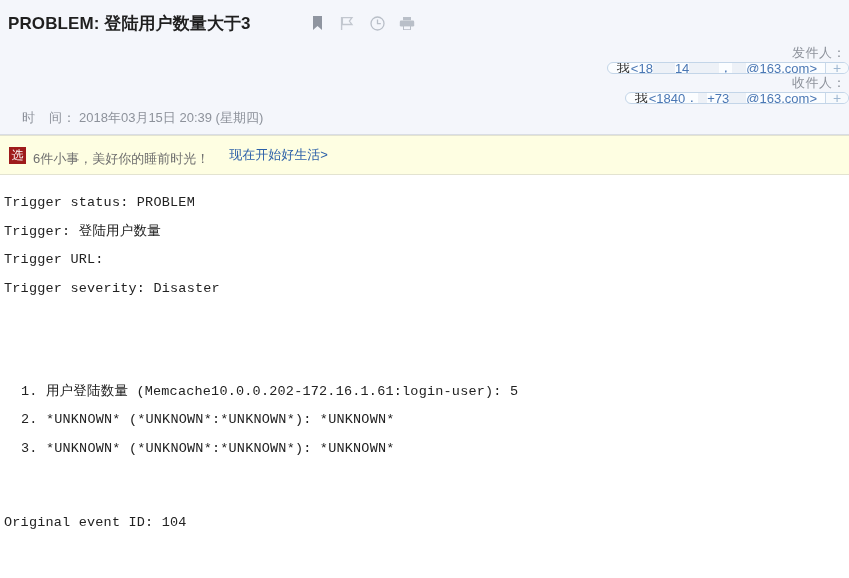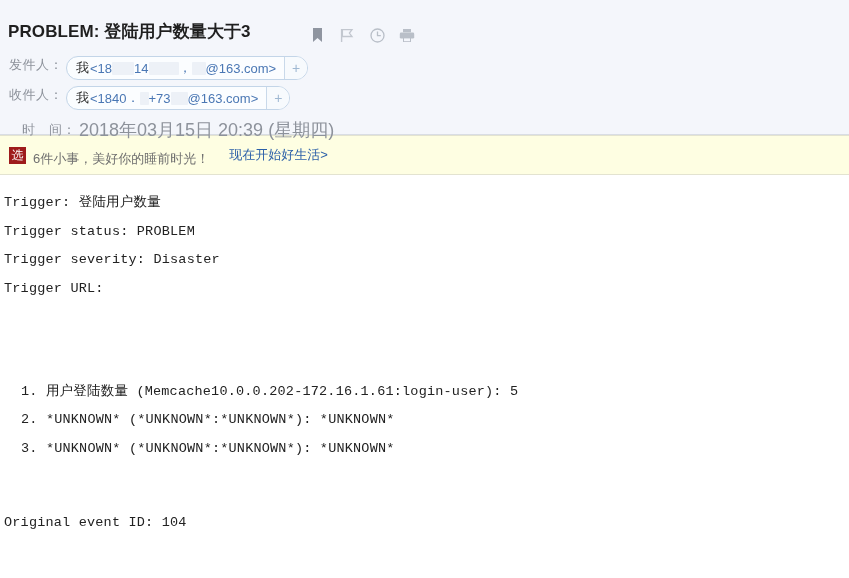--- a/index.html
+++ b/index.html
@@ -19,21 +19,22 @@
   .mail-header {
     background: #f4f6fb;
     border-bottom: 1px solid #d9dde4;
     padding: 0 0 10px 0;
     height: 135px;
     box-sizing: border-box;
   }
 
   .title-row {
     display: flex;
-    padding: 20px 0 6px 8px;
+    align-items: center;
+    padding: 8px 0 6px 8px;
     height: 30px;
     box-sizing: content-box;
     gap: 42px;
   }
   .mail-title {
     font-size: 17px;
     font-weight: bold;
     color: #1f1f1f;
     letter-spacing: 0.1px;
     white-space: nowrap;
@@ -50,23 +51,24 @@
     justify-content: center;
     width: 17px;
     height: 17px;
     cursor: pointer;
   }
   .title-icons svg { display: block; }
 
   
   .addr-row {
     display: flex;
-    align-items: flex-start;
+    align-items: flex-end;
     height: 30px;
-    padding-left: 9px;
+    padding-left: 24px;
+    flex-direction: column;
   }
   .addr-label {
     font-size: 13px;
     color: #8d929b;
     white-space: nowrap;
     letter-spacing: 0.5px;
     margin-right: 3px;
   }
   .chip {
     display: inline-flex;
@@ -123,21 +125,21 @@
     padding-left: 22px;
   }
   .date-label {
     font-size: 13px;
     color: #8d929b;
     letter-spacing: 0.5px;
     margin-right: 3px;
     white-space: nowrap;
   }
   .date-value {
-    font-size: 18px;
+    font-size: 13px;
     color: #8d929b;
     white-space: nowrap;
   }
 
   
   .ad-banner {
     background: #fefee2;
     border-top: 1px solid #e3e3d0;
     border-bottom: 1px solid #e3e3d0;
     height: 40px;
@@ -279,24 +281,24 @@
 
 </div>
 
 <div class="ad-banner">
   <span class="ad-badge">选</span>
   <span class="ad-text">6件小事，美好你的睡前时光！</span>
   <span class="ad-link">现在开始好生活&gt;</span>
 </div>
 
 <div class="mail-body">
+  <div class="body-line">Trigger status: PROBLEM</div>
   <div class="body-line">Trigger: 登陆用户数量</div>
-  <div class="body-line">Trigger status: PROBLEM</div>
+  <div class="body-line">Trigger URL:</div>
   <div class="body-line">Trigger severity: Disaster</div>
-  <div class="body-line">Trigger URL:</div>
   <div class="body-line blank"></div>
   <div class="body-line blank"></div>
 
   <ul class="body-list">
     <li>1. 用户登陆数量 (Memcache10.0.0.202-172.16.1.61:login-user): 5</li>
     <li>2. *UNKNOWN* (*UNKNOWN*:*UNKNOWN*): *UNKNOWN*</li>
     <li>3. *UNKNOWN* (*UNKNOWN*:*UNKNOWN*): *UNKNOWN*</li>
   </ul>
 
   <div class="body-line blank"></div>

